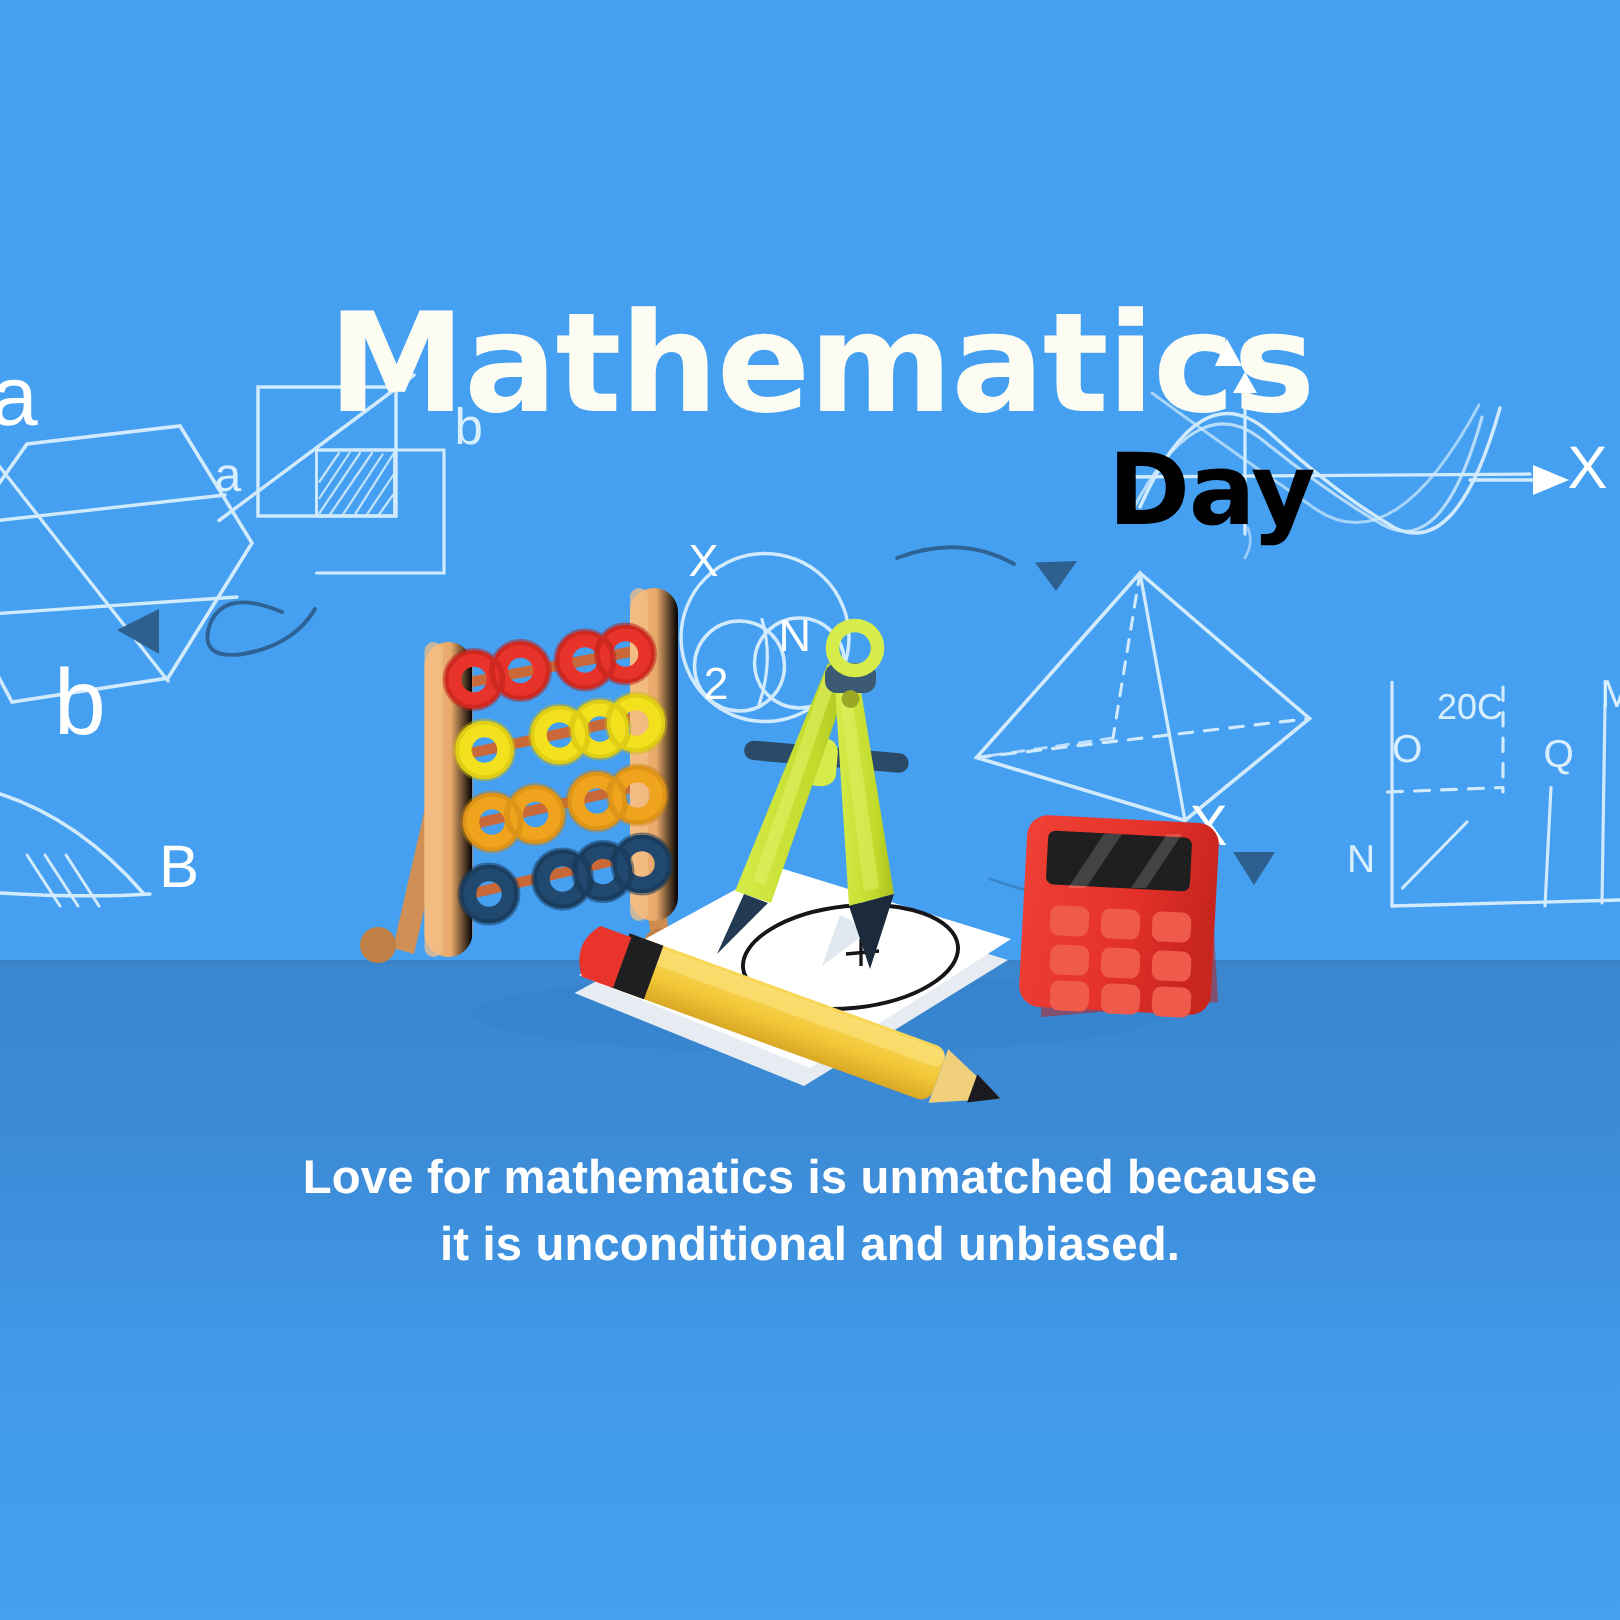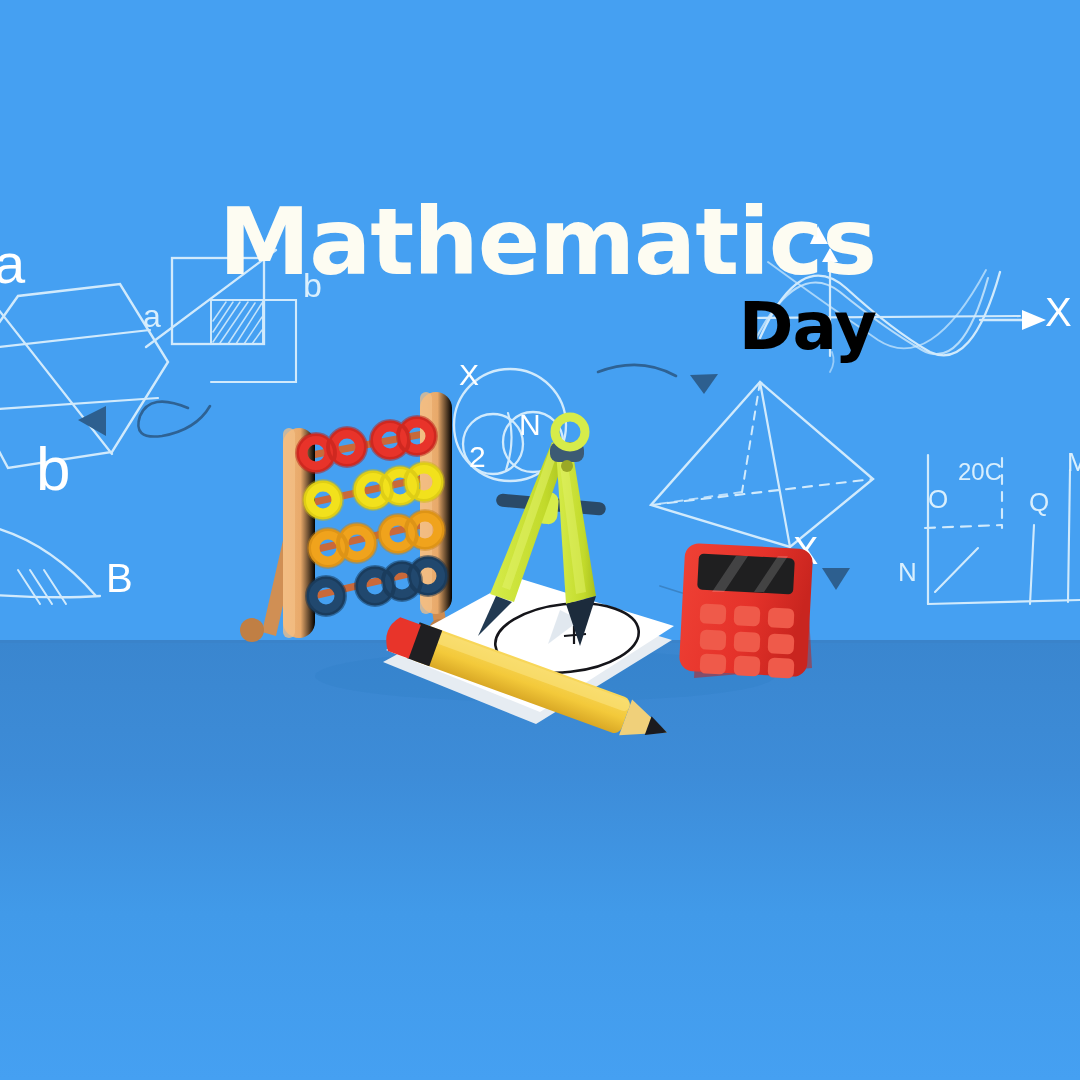--- a/index.html
+++ b/index.html
@@ -398,14 +398,18 @@
         <rect x="734" y="632" width="26" height="20" rx="6" transform="rotate(3 747 642)"></rect>
         <rect x="768" y="634" width="26" height="20" rx="6" transform="rotate(3 781 644)"></rect>
         <rect x="700" y="654" width="26" height="20" rx="6" transform="rotate(3 713 664)"></rect>
         <rect x="734" y="656" width="26" height="20" rx="6" transform="rotate(3 747 666)"></rect>
         <rect x="768" y="658" width="26" height="20" rx="6" transform="rotate(3 781 668)"></rect>
       </g>
     </g>
 
   </svg>
 
+  <div class="tagline">
+    <span class="ln">Love for mathematics is unmatched because</span>
+    <span class="ln">it is unconditional and unbiased.</span>
+  </div>
 
 </div>
 
 </body></html>

